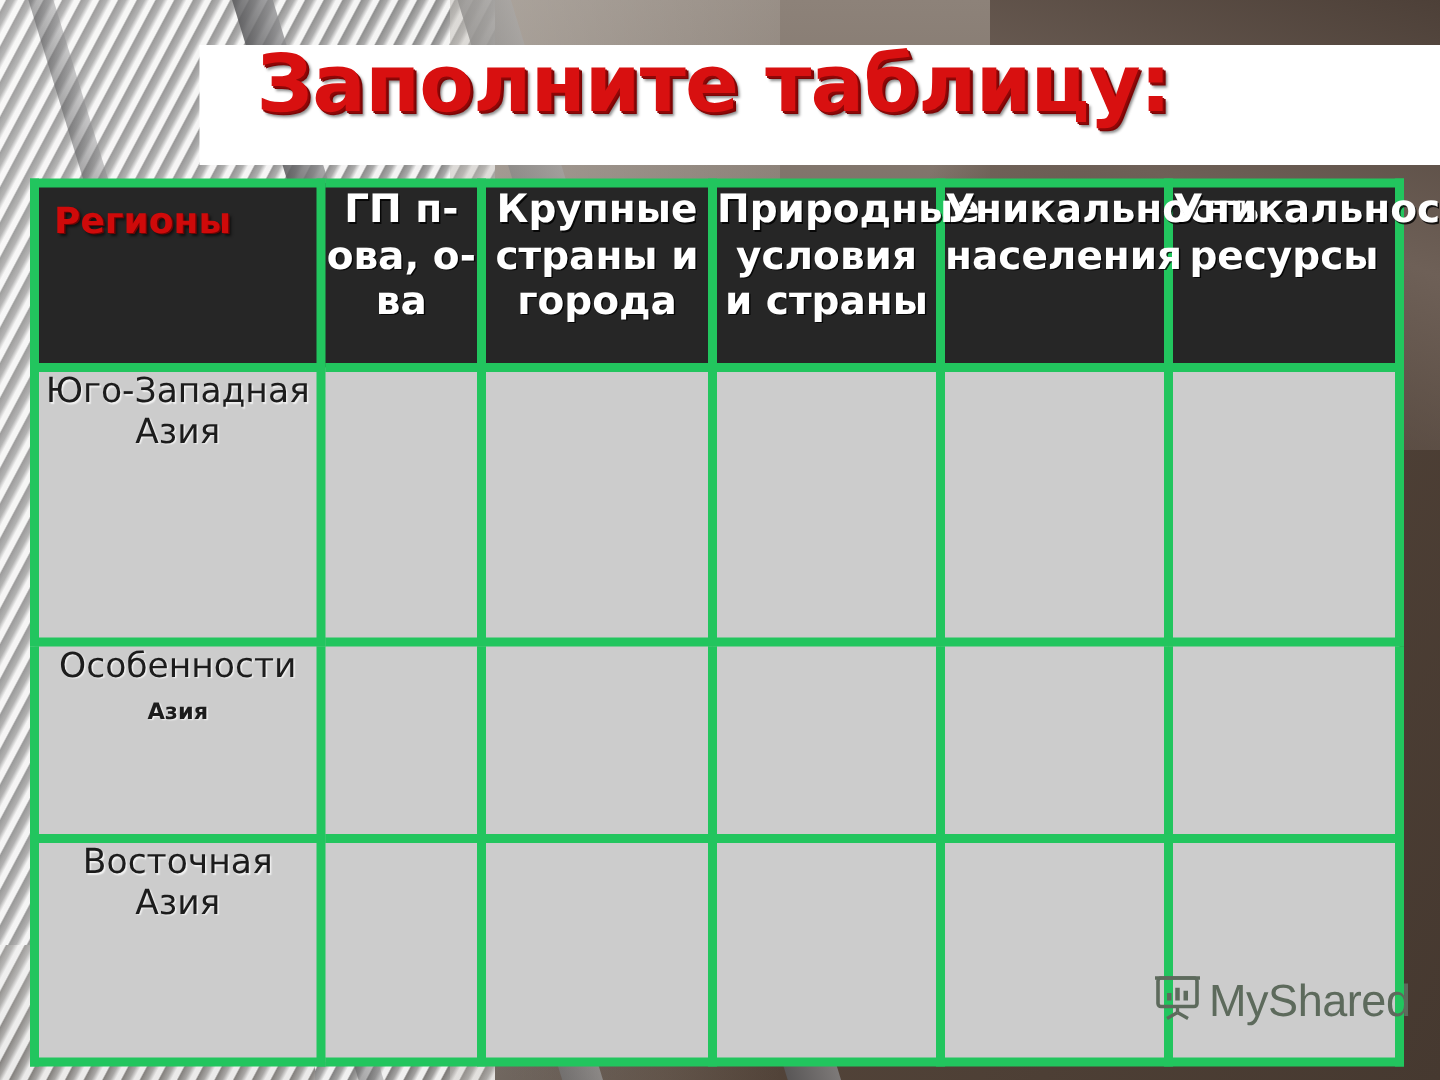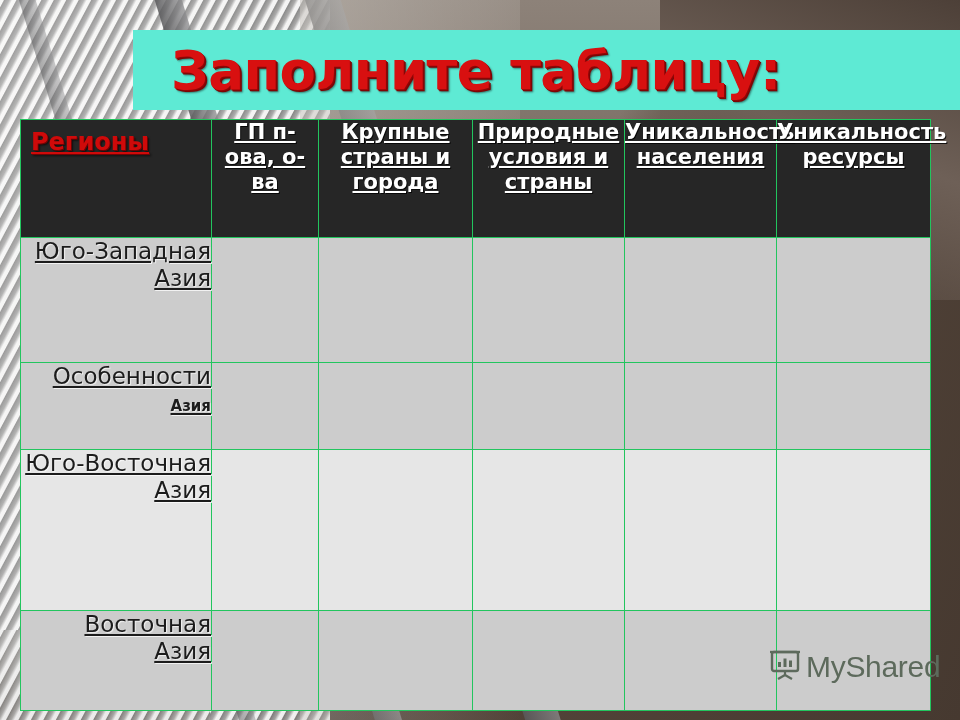--- a/index.html
+++ b/index.html
@@ -79,23 +79,23 @@
         rgba(180,180,180,0.7) 8px,
         rgba(245,245,245,0.9) 11px),
       linear-gradient(180deg, #c9c6c2, #8e8882);
   }
 
   
   .title-banner {
     position: absolute;
     left: 133px; top: 30px;
     width: 827px; height: 80px;
-    background: #5eead4;
+    background: #ffffff;
     display: flex;
-    align-items: center;
+    align-items: flex-start;
   }
   .title-text {
     margin-left: 38px;
     font-family: "DejaVu Sans", sans-serif;
     font-weight: bold;
     font-size: 53px;
     line-height: 1;
     letter-spacing: -0.5px;
     color: #d81010;
     text-shadow:
@@ -111,37 +111,36 @@
     left: 20px; top: 119px;
     width: 910px; height: 592px;
   }
   table.grid {
     width: 910px;
     height: 592px;
     border-collapse: collapse;
     table-layout: fixed;
   }
   table.grid th, table.grid td {
-    border: 1px solid #22c55e;
+    border: 6px solid #22c55e;
     padding: 0;
     vertical-align: top;
-    text-decoration: underline;
   }
 
   
   thead tr { background: #262626; }
   thead th {
     background: #262626;
     height: 109px;
     border-color: #9a9a9a;
     text-align: center;
     vertical-align: middle;
     font-family: "DejaVu Sans", sans-serif;
     font-weight: bold;
-    font-size: 21px;
+    font-size: 26px;
     line-height: 1.18;
     color: #ffffff;
     padding: 2px 4px;
     text-shadow: 1px 1px 0 rgba(0,0,0,0.8);
   }
   thead th.hdr-regions {
     text-align: left;
     vertical-align: top;
     padding: 8px 0 0 10px;
     font-size: 24px;
@@ -149,21 +148,21 @@
     text-shadow: 1px 1px 0 #6d0404, 2px 2px 2px rgba(0,0,0,0.6);
   }
 
   
   tbody tr.row-dark td { background: #cccccc; }
   tbody tr.row-light td { background: #e6e6e6; }
   tbody td {
     border-color: #f4f4f4;
   }
   td.region-cell {
-    text-align: right;
+    text-align: center;
     vertical-align: top;
     padding: 5px 4px 0 9px;
     font-family: "DejaVu Sans", sans-serif;
     font-weight: normal;
     font-size: 23px;
     line-height: 1.18;
     color: #1c1c1c;
     text-shadow: 1px 1px 1px rgba(255,255,255,0.75);
   }
   td.region-cell .sm {
@@ -245,28 +244,20 @@
           <td></td>
         </tr>
         <tr class="row-dark r3">
           <td class="region-cell"><span>Особенности</span> <span class="sm">Азия</span></td>
           <td></td>
           <td></td>
           <td></td>
           <td></td>
           <td></td>
         </tr>
-        <tr class="row-light r4">
-          <td class="region-cell">Юго-Восточная Азия</td>
-          <td></td>
-          <td></td>
-          <td></td>
-          <td></td>
-          <td></td>
-        </tr>
         <tr class="row-dark r5">
           <td class="region-cell">Восточная Азия</td>
           <td></td>
           <td></td>
           <td></td>
           <td></td>
           <td></td>
         </tr>
       </tbody>
     </table>

